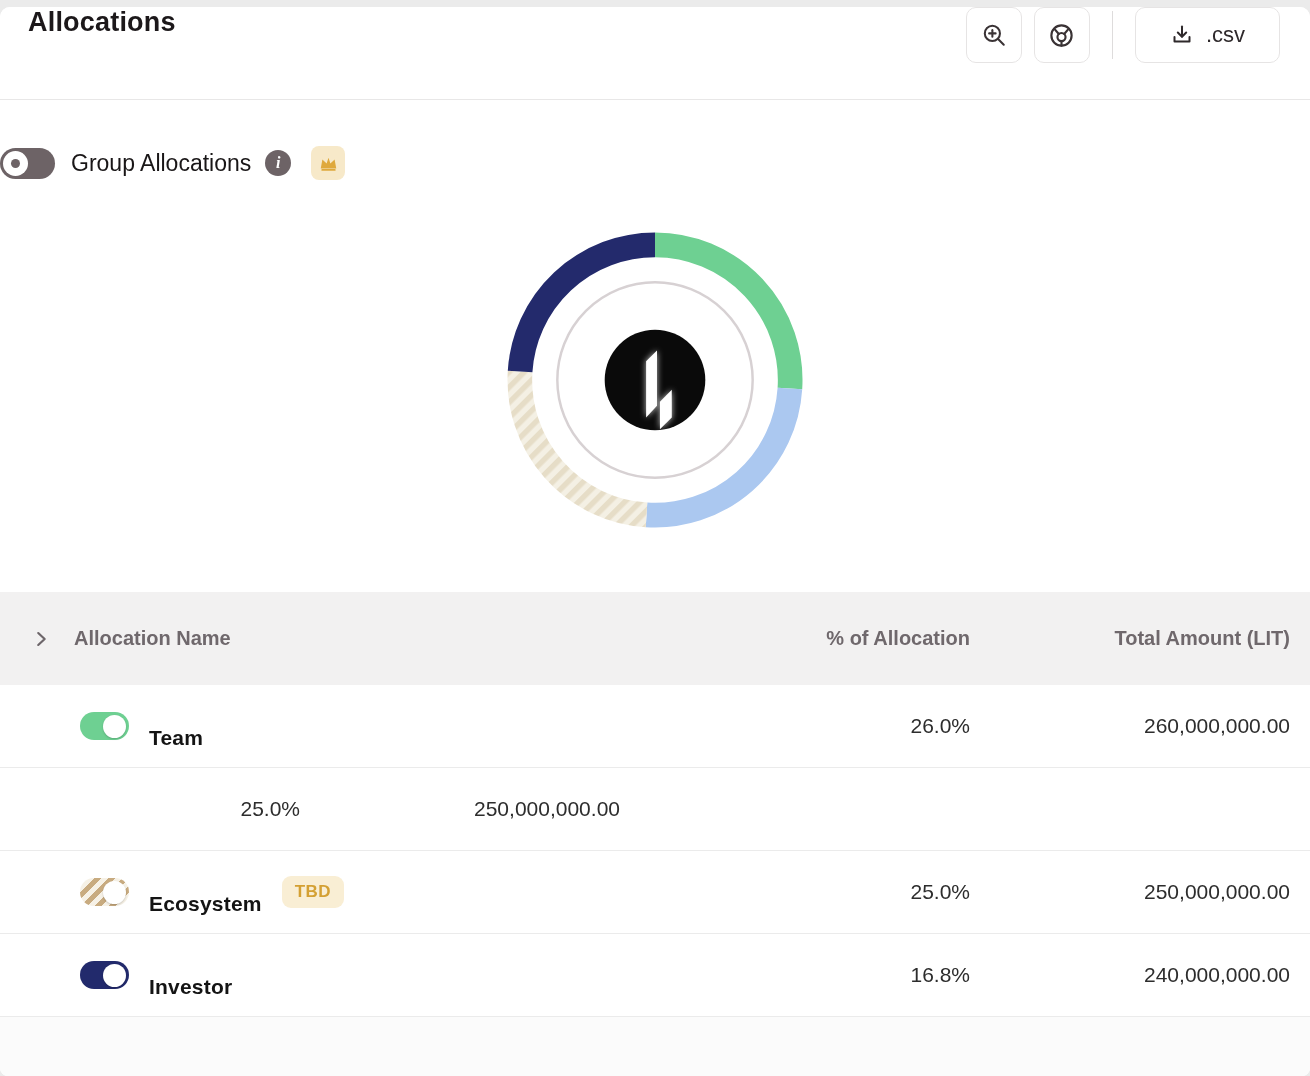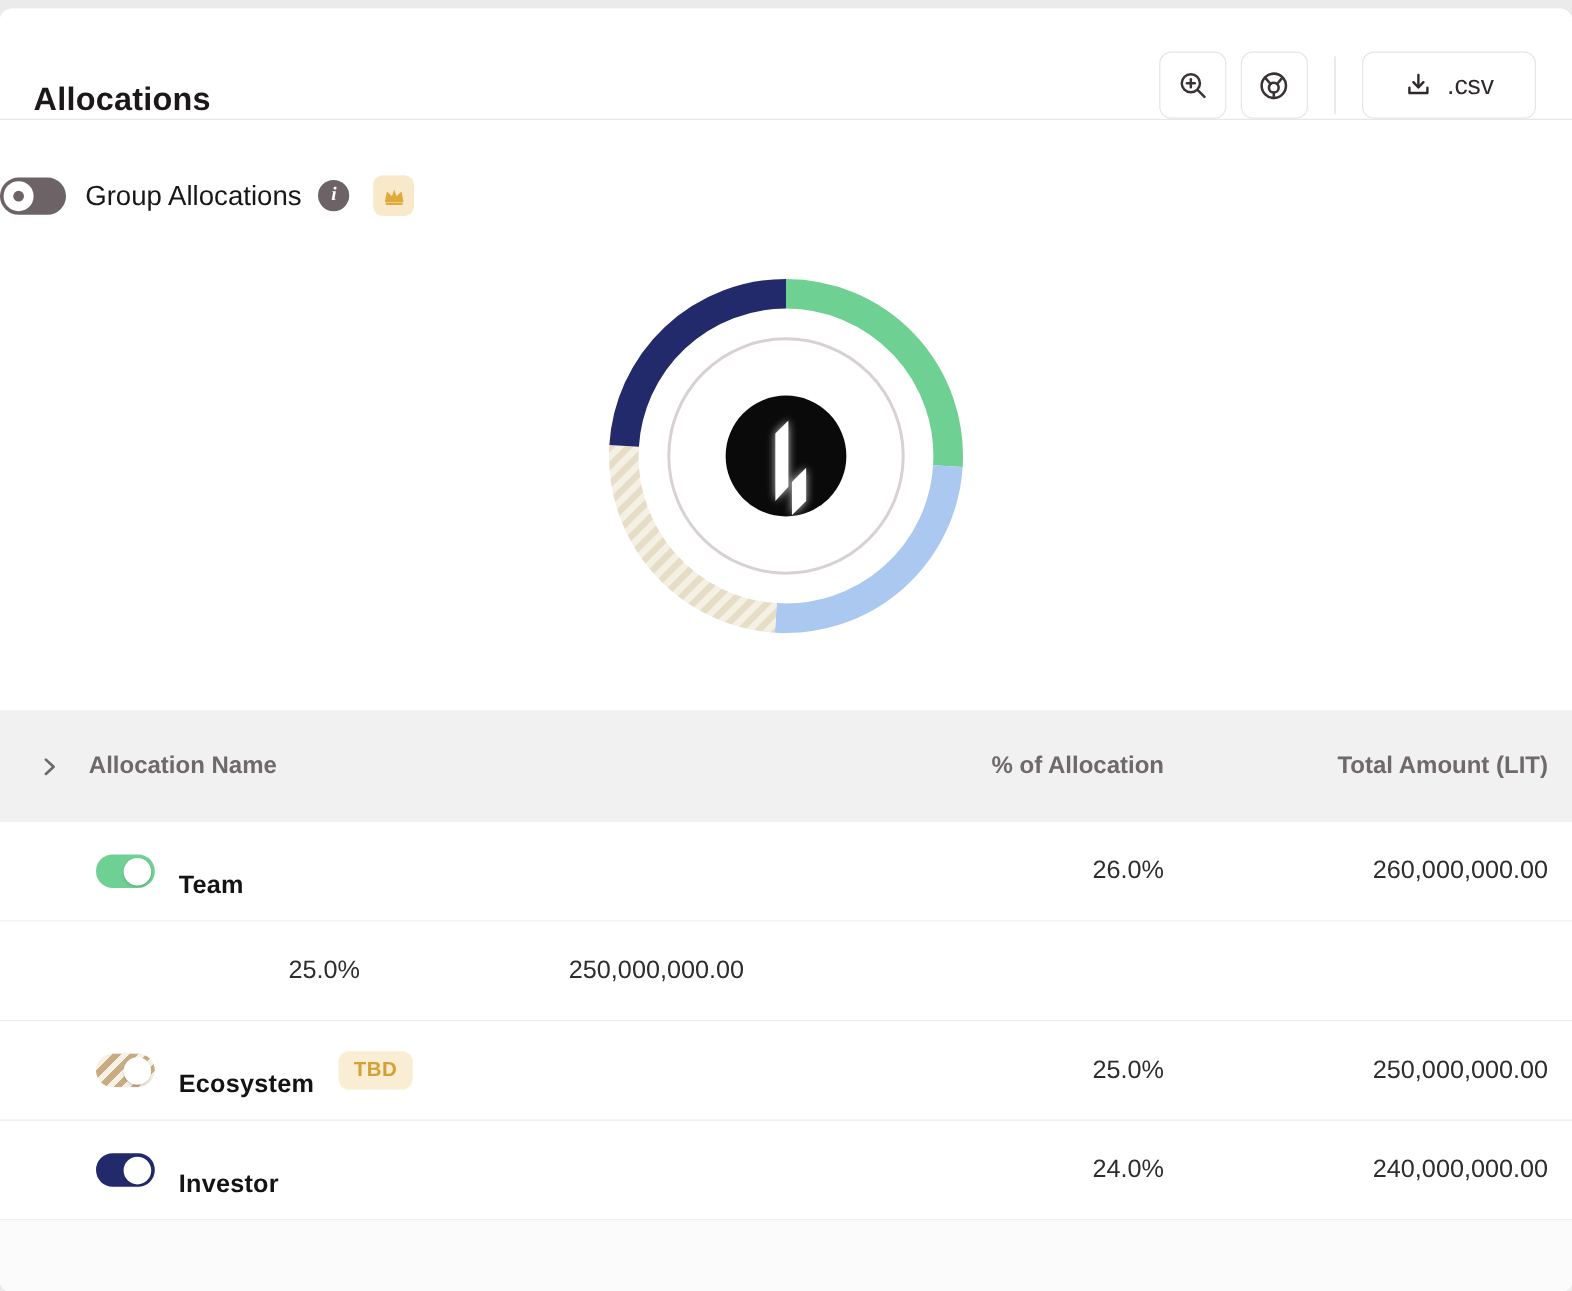--- a/index.html
+++ b/index.html
@@ -9,21 +9,21 @@
     font-family:"Liberation Sans", sans-serif;
     position:relative;
     -webkit-font-smoothing:antialiased;
   }
   .card{
     position:absolute;top:7px;left:0;width:1310px;height:1069px;
     background:#ffffff;border-radius:10px 10px 8px 8px;overflow:hidden;
   }
   
   .hdr{
-    height:92px;display:flex;align-items:flex-end;
+    height:92px;display:flex;align-items:flex-start;
     padding:0 30px 0 28px;border-bottom:1px solid #e8e7e7;background:#fff;
   }
   .hdr-title{font-size:27px;font-weight:700;color:#1c181a;letter-spacing:.2px;}
   .hdr-actions{margin-left:auto;display:flex;align-items:center;gap:12px;}
   .iconbtn{
     width:56px;height:56px;border:1px solid #e6e4e4;border-radius:10px;background:#fff;
     display:flex;align-items:center;justify-content:center;cursor:pointer;padding:0;
   }
   .csvbtn{
     height:56px;border:1px solid #e6e4e4;border-radius:10px;background:#fff;
@@ -222,20 +222,20 @@
           <div class="cell col-pct">25.0%</div>
           <div class="cell col-amt">250,000,000.00</div>
         </div>
         <div class="trow">
           <div class="cell col-name">
             <span class="switch navy">
               <span class="knob"></span>
             </span>
             <span class="rlabel">Investor</span>
           </div>
-          <div class="cell col-pct">24.0%</div>
+          <div class="cell col-pct">16.8%</div>
           <div class="cell col-amt">240,000,000.00</div>
         </div>
       </div>
     <div class="footer-space"></div>
   </div>
 
 </div>
 
 </body></html>

